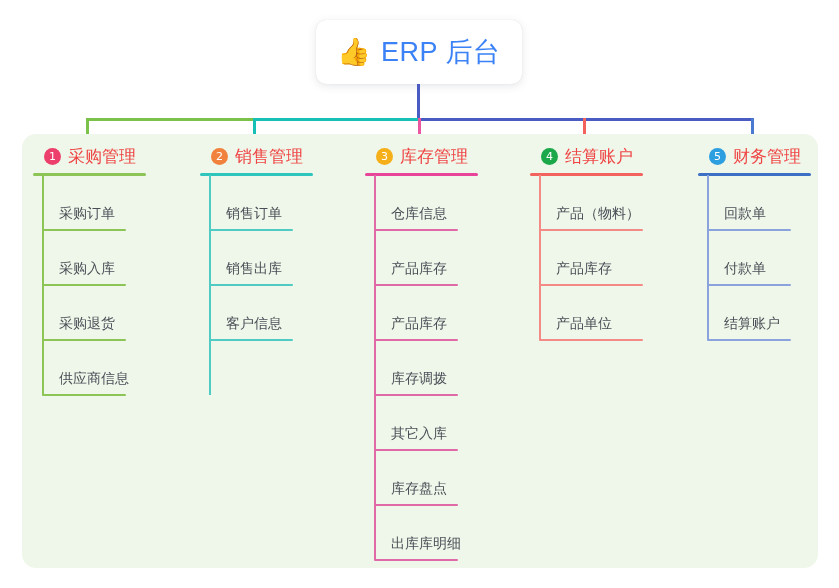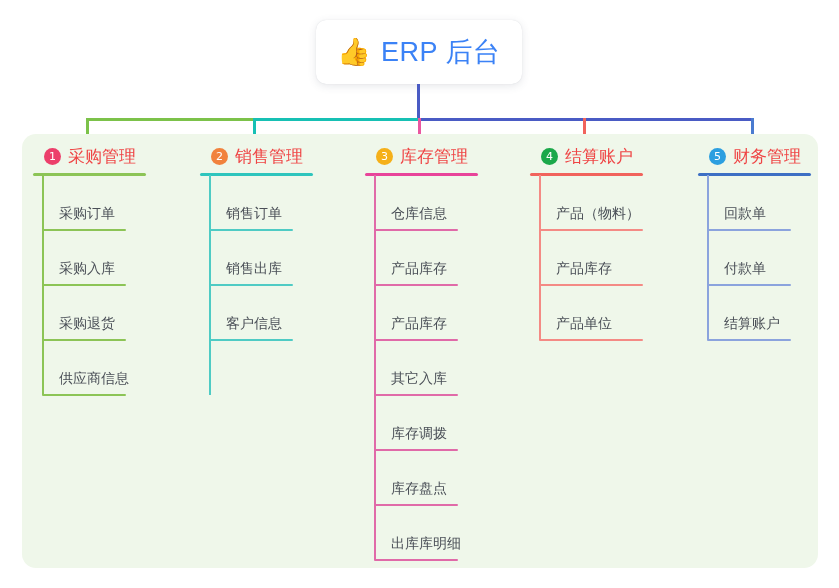--- a/index.html
+++ b/index.html
@@ -221,25 +221,25 @@
           </div>
           <div class="item">
             <span class="item-label">产品库存</span>
             <div class="item-rule" style="width: 84px; background: rgb(224, 106, 168);"></div>
           </div>
           <div class="item">
             <span class="item-label">产品库存</span>
             <div class="item-rule" style="width: 84px; background: rgb(224, 106, 168);"></div>
           </div>
           <div class="item">
+            <span class="item-label">库存调拨</span>
+            <div class="item-rule" style="width: 84px; background: rgb(224, 106, 168);"></div>
+          </div>
+          <div class="item">
             <span class="item-label">其它入库</span>
-            <div class="item-rule" style="width: 84px; background: rgb(224, 106, 168);"></div>
-          </div>
-          <div class="item">
-            <span class="item-label">库存调拨</span>
             <div class="item-rule" style="width: 84px; background: rgb(224, 106, 168);"></div>
           </div>
           <div class="item">
             <span class="item-label">库存盘点</span>
             <div class="item-rule" style="width: 84px; background: rgb(224, 106, 168);"></div>
           </div>
           <div class="item">
             <span class="item-label">出库库明细</span>
             <div class="item-rule" style="width: 84px; background: rgb(224, 106, 168);"></div>
           </div>

